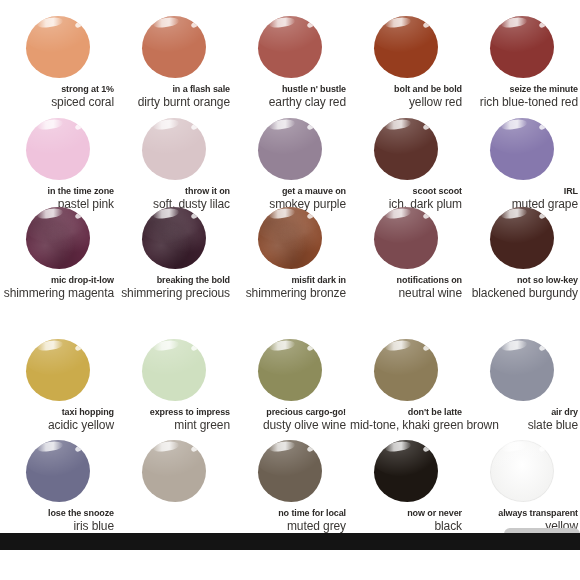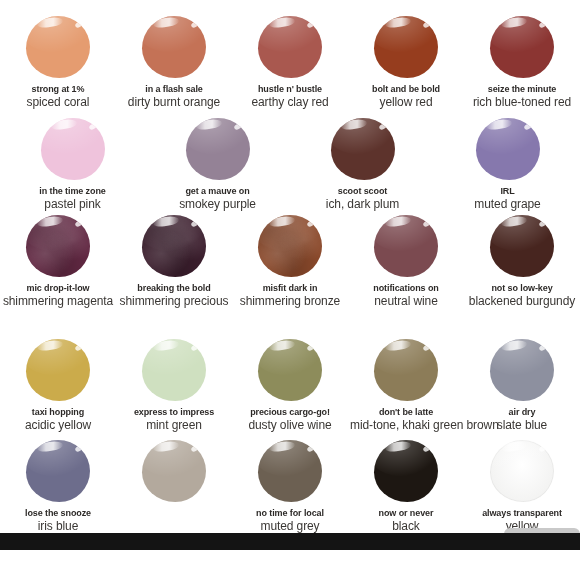--- a/index.html
+++ b/index.html
@@ -119,21 +119,21 @@
     pointer-events: none;
   }
   
   .blob.clear {
     box-shadow: inset 0 0 0 1px rgba(0,0,0,0.045);
     background-image: radial-gradient(ellipse at 50% 40%, #ffffff 0%, #f3f3f2 72%, #ececeb 100%);
   }
 
   .labels {
     margin-top: 4px;
-    text-align: center;
+    text-align: right;
     line-height: 1.22;
     width: 100%;
   }
   .name {
     font-size: 9px;
     font-weight: bold;
     color: #2d2a28;
     letter-spacing: -0.1px;
     white-space: nowrap;
   }
@@ -141,21 +141,21 @@
     font-size: 12px;
     font-weight: normal;
     color: #3a3734;
     letter-spacing: -0.1px;
     white-space: nowrap;
   }
 
   
   .row-1 { position: absolute; top: 14px; }
   .row-2 { position: absolute; top: 116px; }
-  .row-3 { position: absolute; top: 213px; }
+  .row-3 { position: absolute; top: 205px; }
   .row-4 { position: absolute; top: 337px; }
   .row-5 { position: absolute; top: 438px; }
 
   
   .bottom-bar {
     position: absolute;
     left: 0;
     top: 533px;
     width: 580px;
     height: 17px;
@@ -251,20 +251,31 @@
               <span class="gloss"></span>
             </div>
         </div>
         <div class="labels">
           <div class="name">in the time zone</div>
           <div class="desc">pastel pink</div>
         </div>
       </div>
       <div class="cell">
         <div class="blob-wrap">
+          <div class="blob" style="background-color: rgb(217, 197, 200);">
+              <span class="gloss"></span>
+            </div>
+        </div>
+        <div class="labels">
+          <div class="name">throw it on</div>
+          <div class="desc">soft, dusty lilac</div>
+        </div>
+      </div>
+      <div class="cell">
+        <div class="blob-wrap">
           <div class="blob" style="background-color: rgb(148, 130, 150);">
               <span class="gloss"></span>
             </div>
         </div>
         <div class="labels">
           <div class="name">get a mauve on</div>
           <div class="desc">smokey purple</div>
         </div>
       </div>
       <div class="cell">

